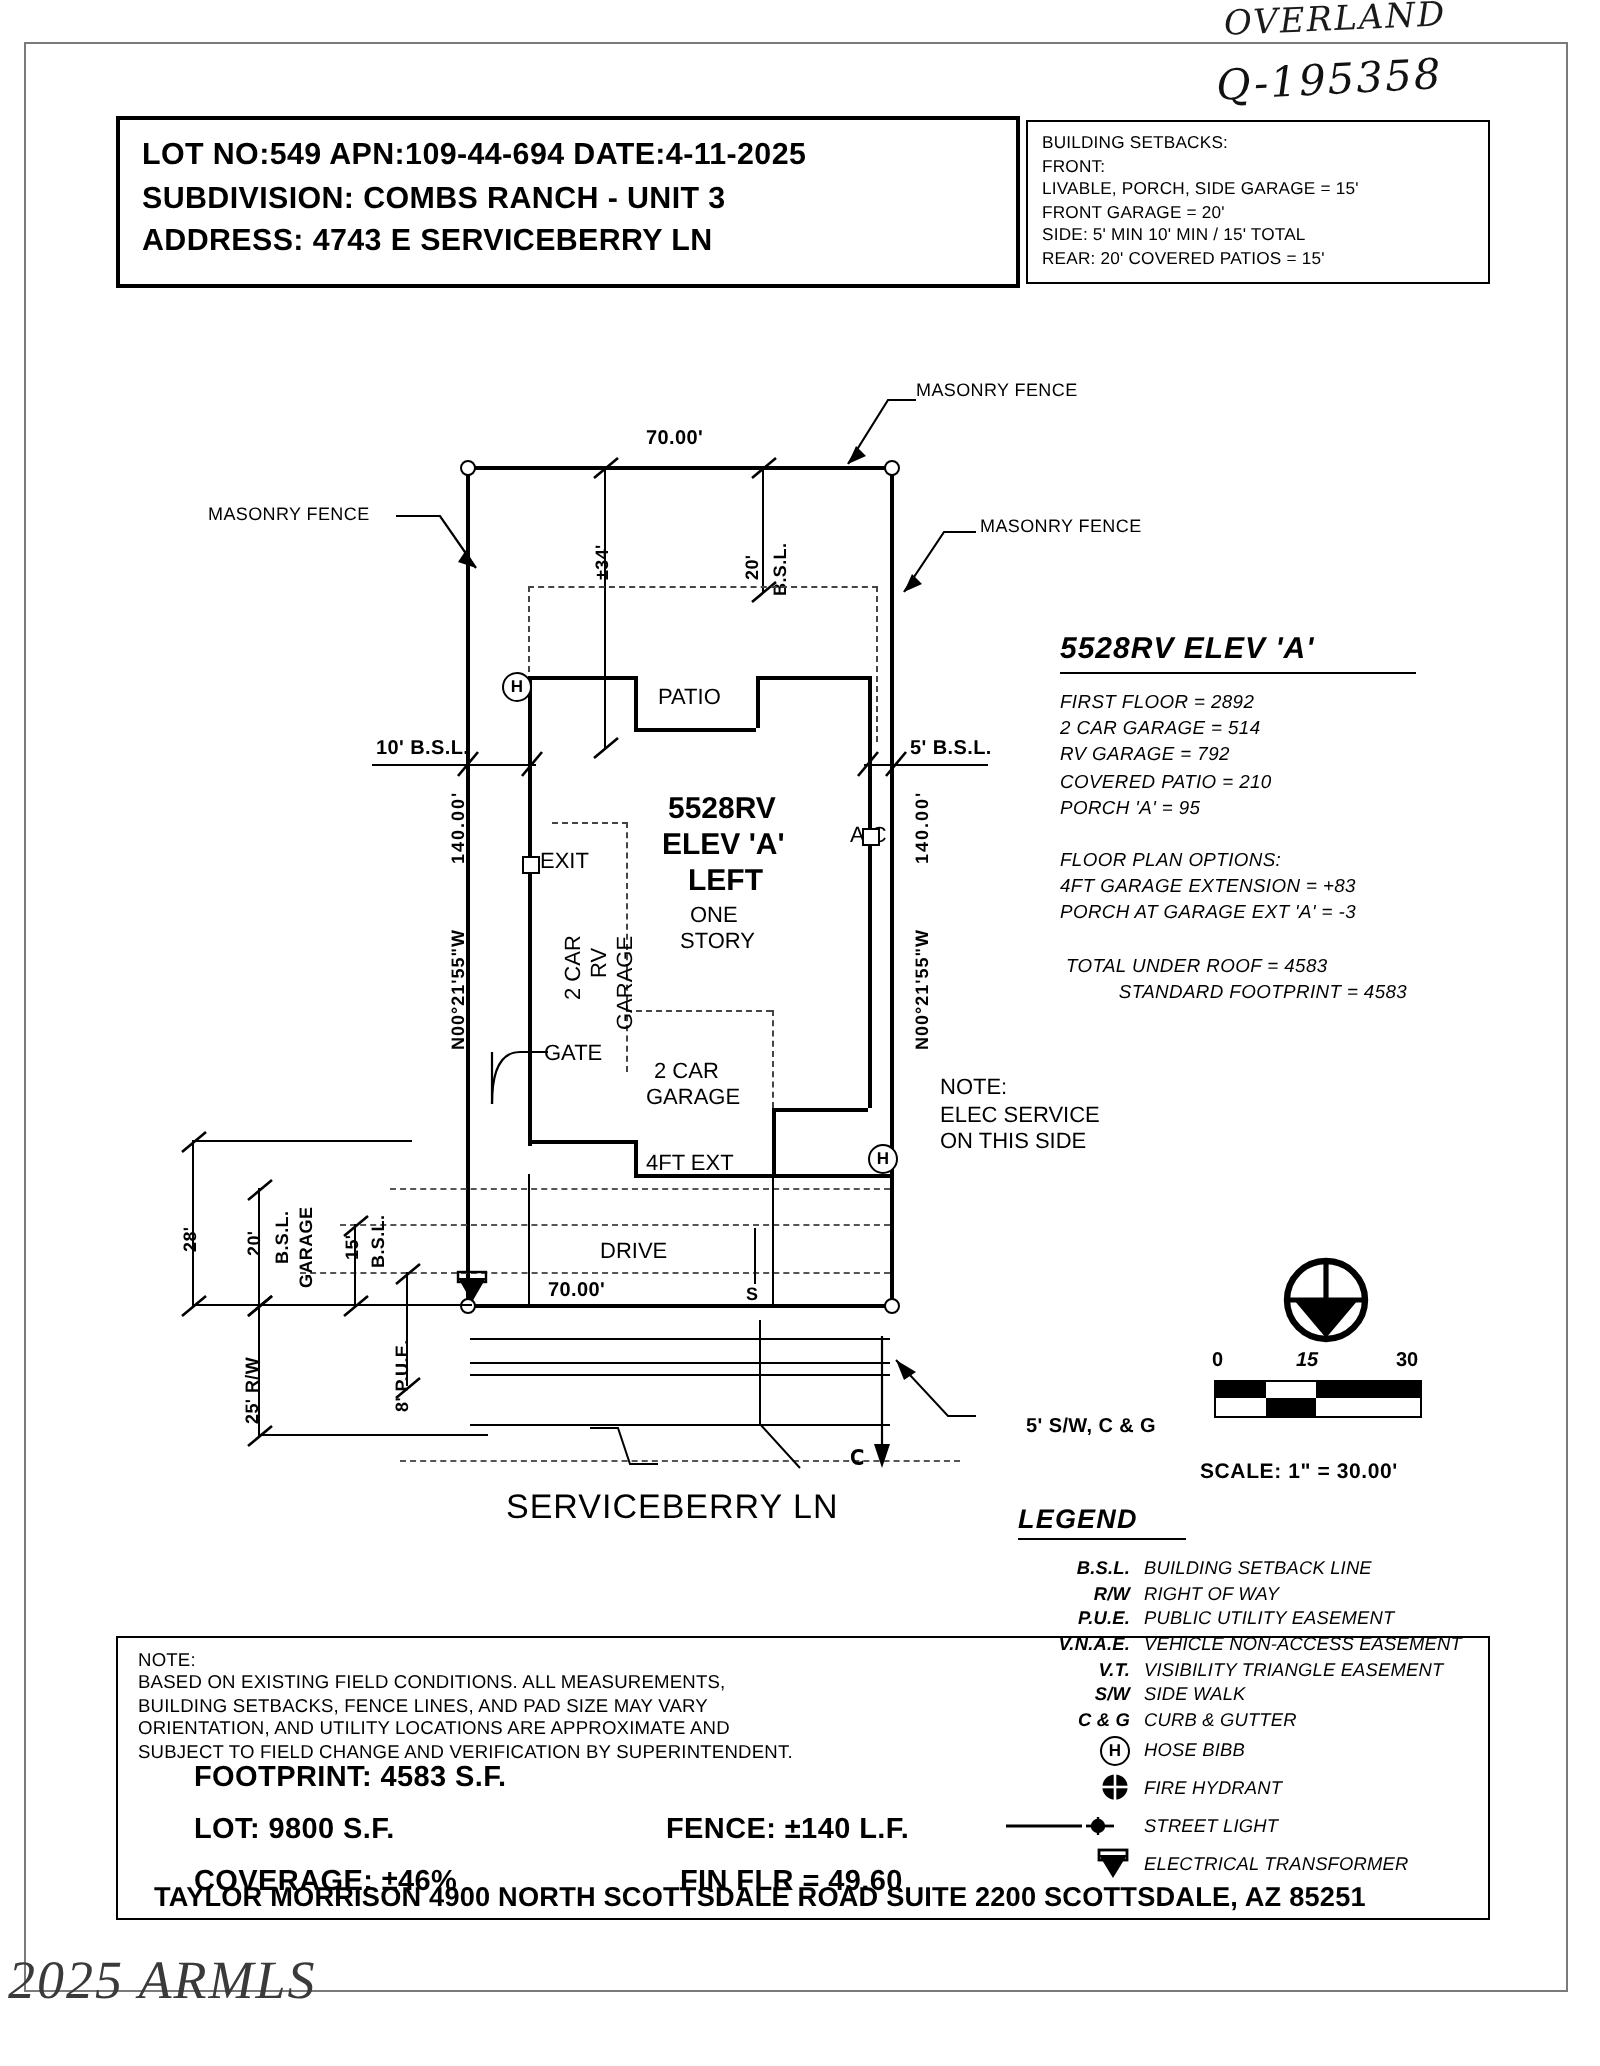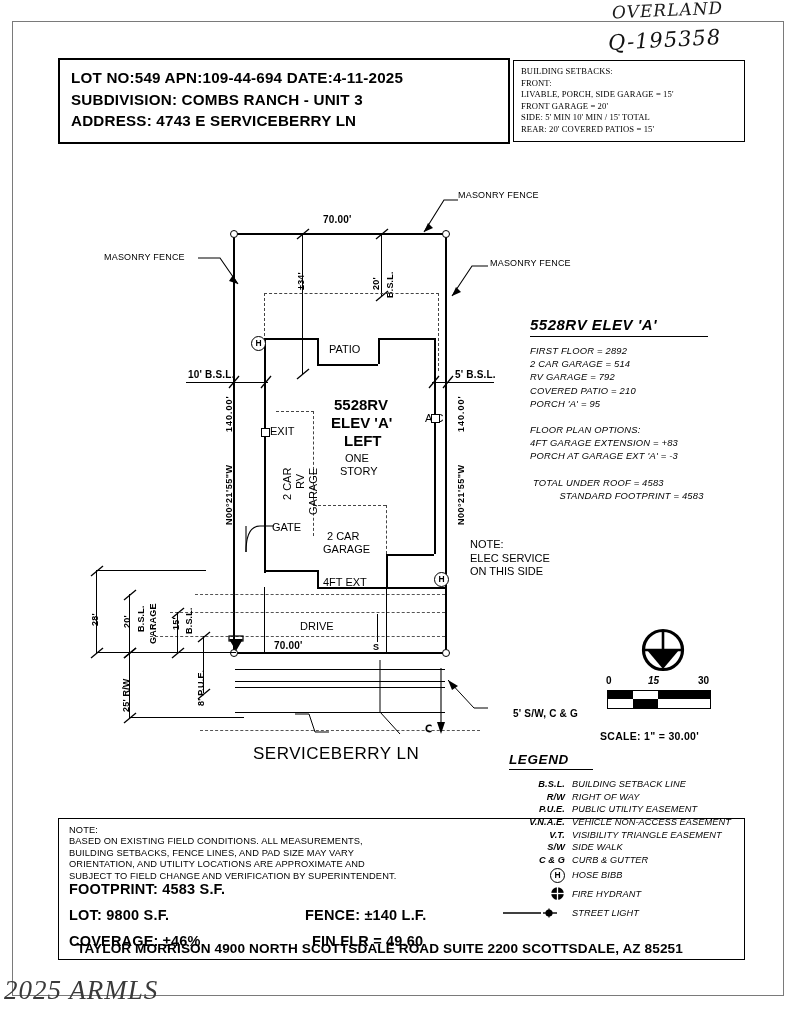--- a/index.html
+++ b/index.html
@@ -11,21 +11,21 @@
      font-size:17px;letter-spacing:1px;color:#1a1a1a;transform:rotate(-2.5deg);}
   #hand-quote{left:608px;top:28px;font-family:"DejaVu Serif",serif;font-style:italic;
      font-size:21px;letter-spacing:1px;color:#111;transform:rotate(-3deg);}
   
   #sheet{left:12px;top:21px;width:772px;height:975px;border:1.4px solid #7a7a7a;box-sizing:border-box;}
   
   #title-block{left:58px;top:58px;width:452px;height:86px;border:2px solid #000;box-sizing:border-box;
       padding:7px 0 0 11px;}
   #title-block div{font-size:15.2px;font-weight:bold;line-height:21.5px;letter-spacing:.2px;white-space:nowrap;}
   #setback-block{left:513px;top:60px;width:232px;height:82px;border:1.6px solid #000;box-sizing:border-box;
-      padding:5px 0 0 7px;font-family:Liberation Serif, serif;}
+      padding:5px 0 0 7px;}
   #setback-block div{font-size:8.6px;line-height:11.6px;white-space:nowrap;letter-spacing:.1px;}
   
   .pt{font-size:9px;white-space:nowrap;letter-spacing:.2px;}
   .pt10{font-size:10px;white-space:nowrap;letter-spacing:.2px;}
   .pt11{font-size:11px;white-space:nowrap;}
   .pt13{font-size:13px;white-space:nowrap;}
   .pt15{font-size:15px;white-space:nowrap;}
   .vert{transform:rotate(-90deg);transform-origin:left top;}
   
   .h{height:0;border-top:1px solid #000;}
@@ -58,21 +58,21 @@
       border-bottom:1.5px solid #000;width:84px;padding-bottom:2px;margin-left:6px;}
   .lrow{display:flex;align-items:center;height:12.6px;}
   .labbr{width:62px;text-align:right;font-size:9.2px;font-style:italic;font-weight:bold;padding-right:7px;
       white-space:nowrap;letter-spacing:.1px;}
   .ldesc{font-size:9.2px;font-style:italic;white-space:nowrap;letter-spacing:.1px;}
   .lsym{width:62px;display:flex;justify-content:flex-end;padding-right:7px;align-items:center;}
   
   #bottom-block{left:58px;top:818px;width:687px;height:142px;border:1.6px solid #000;box-sizing:border-box;}
   #note-small{position:absolute;left:10px;top:6px;}
   #note-small div{font-size:9.3px;line-height:11.4px;white-space:nowrap;letter-spacing:.1px;}
-  .bigline{position:absolute;font-size:14.5px;font-weight:bold;white-space:nowrap;letter-spacing:.2px;}
+  .bigline{position:absolute;font-size:14.5px;font-weight:bold;white-space:nowrap;letter-spacing:.2px;margin-left:28px;}
   #company{position:absolute;left:18px;top:122px;font-size:13.6px;font-weight:bold;
       white-space:nowrap;letter-spacing:.1px;}
   
   #watermark{left:4px;top:975px;font-size:27px;font-family:"Liberation Serif",serif;
       color:#3a3a3a;letter-spacing:1px;font-style:italic;}
 </style>
 </head>
 <body>
 
 <div class="abs" id="hand-overland">OVERLAND</div>
@@ -405,20 +405,29 @@
       <svg width="62" height="12" viewBox="0 0 62 12">
         <line x1="0" y1="6" x2="38" y2="6" stroke="#000" stroke-width="1.4"></line>
         <circle cx="46" cy="6" r="3.6" fill="#000"></circle>
         <line x1="40" y1="6" x2="54" y2="6" stroke="#000" stroke-width="1.4"></line>
         <line x1="46" y1="1.5" x2="46" y2="10.5" stroke="#000" stroke-width="1.2"></line>
       </svg>
     </div>
     <div class="ldesc">STREET LIGHT</div>
   </div>
 
+  <div class="lrow" style="height:20px;">
+    <div class="lsym">
+      <svg width="17" height="16" viewBox="0 0 17 16">
+        <rect x="1.5" y="1" width="14" height="5" fill="none" stroke="#000" stroke-width="1.4"></rect>
+        <path d="M1.5,3.5 L15.5,3.5 L8.5,15 Z" fill="#000"></path>
+      </svg>
+    </div>
+    <div class="ldesc">ELECTRICAL TRANSFORMER</div>
+  </div>
 </div>
 
 <div class="abs" id="bottom-block">
   <div id="note-small">
     <div>NOTE:</div>
     <div>BASED ON EXISTING FIELD CONDITIONS.  ALL MEASUREMENTS,</div>
     <div>BUILDING SETBACKS, FENCE LINES, AND PAD SIZE MAY VARY</div>
     <div>ORIENTATION, AND UTILITY LOCATIONS ARE APPROXIMATE AND</div>
     <div>SUBJECT TO FIELD CHANGE AND VERIFICATION BY SUPERINTENDENT.</div>
   </div>

